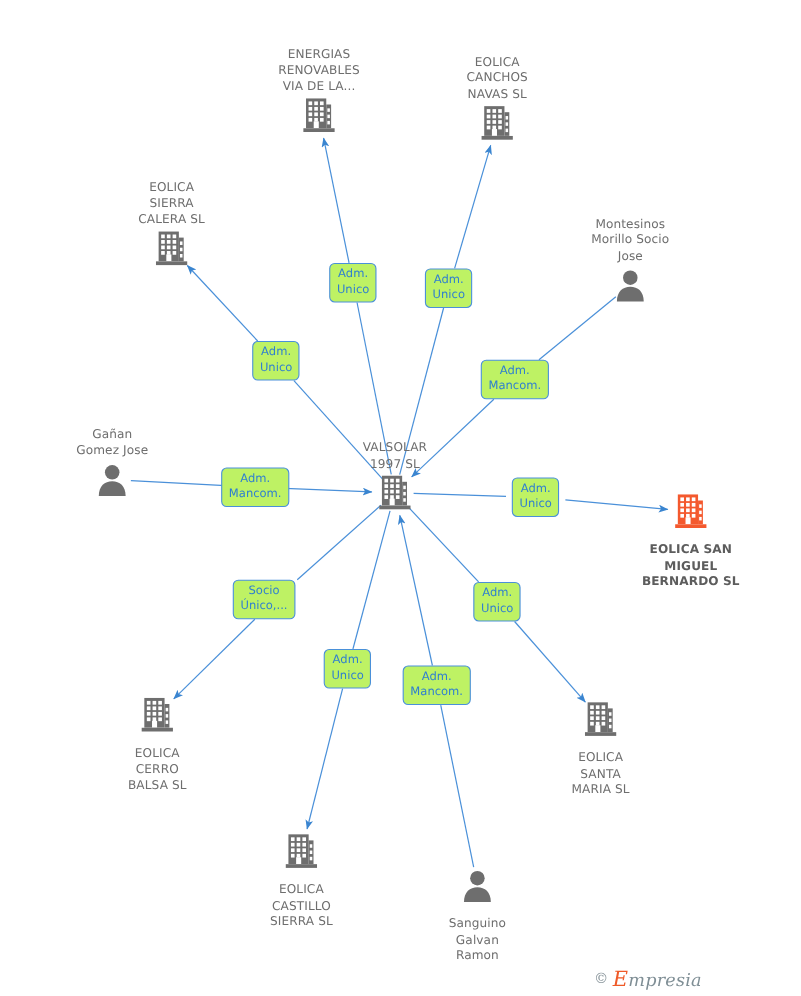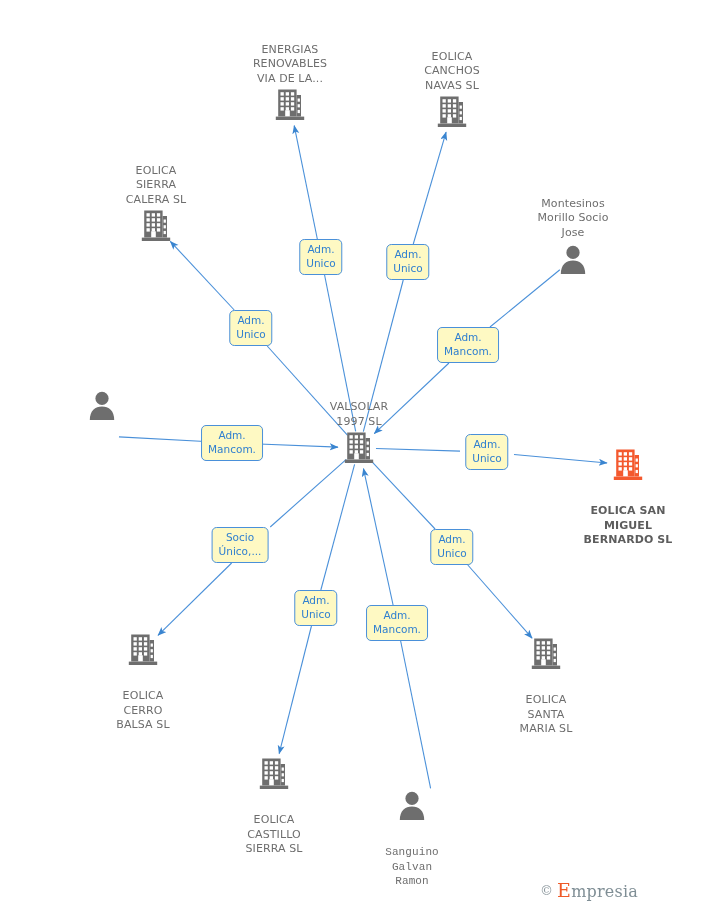--- a/index.html
+++ b/index.html
@@ -11,37 +11,37 @@
   #graph{position:absolute;left:0;top:0;width:644px;height:905px;}
   #edges{position:absolute;left:0;top:0;width:728px;height:905px;}
 
   .node{position:absolute;width:160px;margin-left:-80px;text-align:center;}
   .node .icon{display:block;margin:0 auto;}
   .node .caption{
     display:block;color:#6e6e6e;font-size:11px;line-height:14.5px;
     letter-spacing:.1px;white-space:pre-line;
   }
   .node.label-above .caption{margin-bottom:2px;}
-  .node.label-below .caption{margin-top:18px;}
+  .node.label-below .caption{margin-top:7px;}
   .node.focus .caption{color:#5d5d5d;font-weight:bold;}
 
   .edge-label{
-    position:absolute;background:#fef9c3;border:1px solid #4a90d9;
+    position:absolute;background:#bef264;border:1px solid #4a90d9;
     border-radius:5px;color:#2f7fd0;font-size:10.5px;line-height:13.5px;
     text-align:center;padding:3px 6px 4px;white-space:pre-line;
     box-sizing:border-box;transform:translate(-50%,-50%);
     box-shadow:0 0 0 0 rgba(0,0,0,0);
   }
 
   .wm{
     position:absolute;right:6px;bottom:4px;display:flex;align-items:center;
     gap:4px;font-size:15px;color:#9aa7ad;font-family:"DejaVu Serif","Liberation Serif",serif;
   }
   .wm .c{font-size:13px;color:#8b979d;}
-  .wm .brand{color:#7f8e95;font-size:16px;letter-spacing:.2px;}
+  .wm .brand{font-style:italic;color:#7f8e95;font-size:16px;letter-spacing:.2px;}
   .wm .brand .e{color:#ef5a28;font-size:19px;}
 </style>
 </head>
 <body>
 
 <div id="graph">
 
   <svg id="edges" viewBox="0 0 728 905">
     <defs>
       <marker id="arrow" markerWidth="9" markerHeight="9" refX="7.5" refY="3.2" orient="auto" markerUnits="strokeWidth">
@@ -154,20 +154,22 @@
       <div class="node label-above" style="left: 573px; top: 196.5px;">
         <span class="caption">Montesinos
 Morillo Socio
 Jose</span>
         <span class="icon"><svg width="30" height="34" viewBox="0 0 30 34">
             <circle cx="15" cy="10.4" r="6.6" fill="#6e6e6e"></circle>
             <path d="M2.8 32 C2.8 22.8 8.2 18.6 15 18.6 C21.8 18.6 27.2 22.8 27.2 32 Z" fill="#6e6e6e"></path>
           </svg></span>
       </div>
       <div class="node label-above" style="left: 102px; top: 388px;">
+        <span class="caption">Gañan
+Gomez Jose</span>
         <span class="icon"><svg width="30" height="34" viewBox="0 0 30 34">
             <circle cx="15" cy="10.4" r="6.6" fill="#6e6e6e"></circle>
             <path d="M2.8 32 C2.8 22.8 8.2 18.6 15 18.6 C21.8 18.6 27.2 22.8 27.2 32 Z" fill="#6e6e6e"></path>
           </svg></span>
       </div>
       <div class="node label-above" style="left: 359px; top: 400px;">
         <span class="caption">VALSOLAR
 1997 SL</span>
         <span class="icon"><svg width="30" height="34" viewBox="0 0 30 34">
             <rect x="3.2" y="1.5" width="18.4" height="27" fill="#6e6e6e"></rect>
@@ -288,21 +290,21 @@
             <rect x="5.5" y="19.2" width="3.3" height="3.4" fill="#fff"></rect>
             <rect x="10.7" y="19.2" width="3.3" height="3.4" fill="#fff"></rect>
             <rect x="15.9" y="19.2" width="3.3" height="3.4" fill="#fff"></rect>
             <rect x="10.2" y="22.3" width="4.6" height="6.2" fill="#fff"></rect>
             <rect x="0.8" y="28.6" width="28.4" height="3.4" fill="#6e6e6e"></rect>
           </svg></span>
         <span class="caption">EOLICA
 CASTILLO
 SIERRA SL</span>
       </div>
-      <div class="node label-below" style="left: 412px; top: 788px; font-family: Liberation Mono, monospace;">
+      <div class="node label-below" style="left: 434px; top: 788px;">
         <span class="icon"><svg width="30" height="34" viewBox="0 0 30 34">
             <circle cx="15" cy="10.4" r="6.6" fill="#6e6e6e"></circle>
             <path d="M2.8 32 C2.8 22.8 8.2 18.6 15 18.6 C21.8 18.6 27.2 22.8 27.2 32 Z" fill="#6e6e6e"></path>
           </svg></span>
         <span class="caption">Sanguino
 Galvan
 Ramon</span>
       </div>
     </div>
   <div id="edge-labels">

